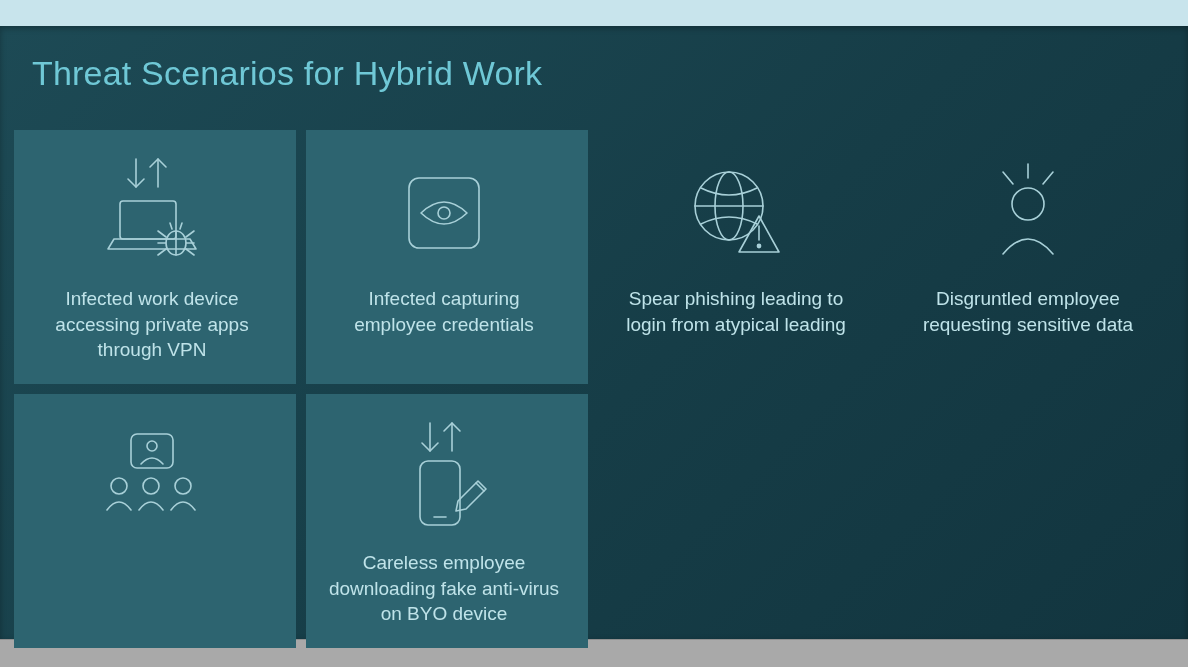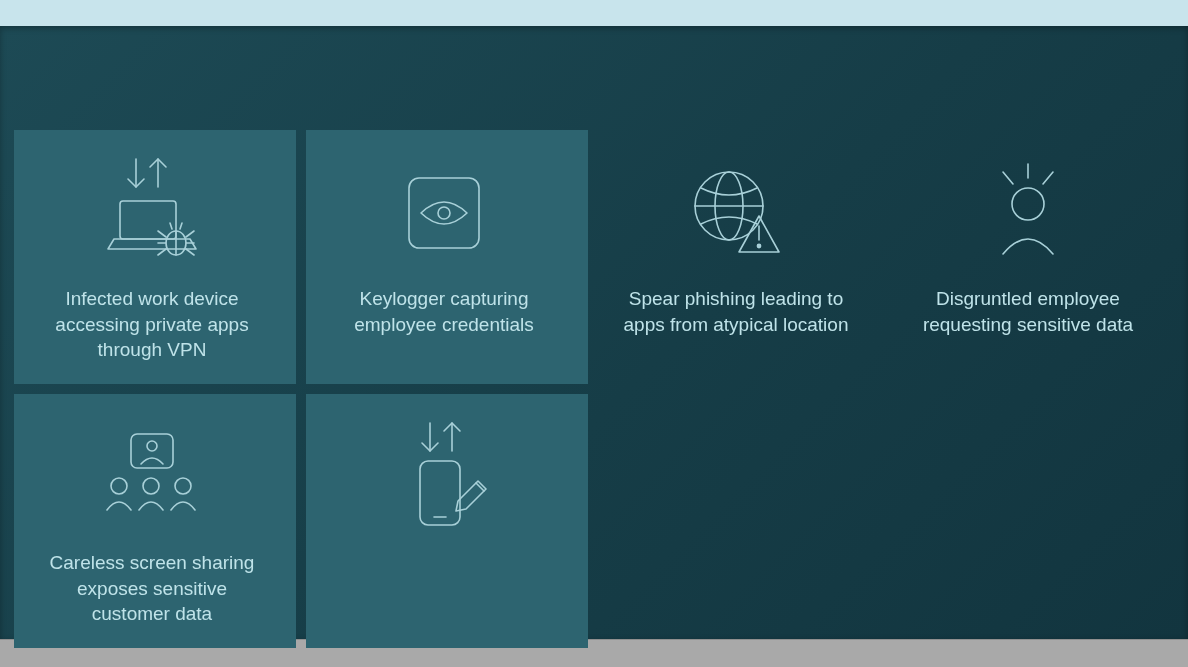--- a/index.html
+++ b/index.html
@@ -57,20 +57,21 @@
     padding: 0 4px;
   }
   svg { stroke: #a8d0d8; stroke-width: 1.6; fill: none; stroke-linecap: round; stroke-linejoin: round; }
 </style>
 </head>
 <body>
 
 <div class="topbar"></div>
 
 <div class="slide">
+  <div class="title">Threat Scenarios for Hybrid Work</div>
 
   <div class="grid">
 
     <div class="card hi">
       <div class="icon-box">
         <svg width="120" height="120" viewBox="0 0 120 120">
 
           <line x1="44" y1="6" x2="44" y2="34"></line>
             <polyline points="36,26 44,34 52,26"></polyline>
           <line x1="66" y1="34" x2="66" y2="6"></line>
@@ -98,39 +99,39 @@
 
 
     <div class="card hi">
       <div class="icon-box">
         <svg width="110" height="110" viewBox="0 0 110 110">
           <rect x="20" y="20" width="70" height="70" rx="10"></rect>
           <path d="M32 55 q23 -22 46 0 q-23 22 -46 0 z"></path>
           <circle cx="55" cy="55" r="6"></circle>
         </svg>
       </div>
-      <div class="caption">Keylogger capturing employee credentials</div>
+      <div class="caption">Infected capturing employee credentials</div>
     </div>
 
     <div class="card">
       <div class="icon-box">
         <svg width="110" height="110" viewBox="0 0 110 110">
           <circle cx="48" cy="48" r="34"></circle>
           <ellipse cx="48" cy="48" rx="14" ry="34"></ellipse>
           <line x1="14" y1="48" x2="82" y2="48"></line>
           <path d="M20 30 q28 14 56 0"></path>
             <path d="M20 66 q28 -14 56 0"></path>
           <g transform="translate(58,58)">
             <polygon points="20,0 40,36 0,36"></polygon>
             <line x1="20" y1="10" x2="20" y2="24"></line>
               <circle cx="20" cy="30" r="1.6" fill="#a8d0d8"></circle>
           </g>
         </svg>
       </div>
-      <div class="caption">Spear phishing leading to apps from atypical location</div>
+      <div class="caption">Spear phishing leading to login from atypical leading</div>
     </div>
 
     <div class="card">
       <div class="icon-box">
         <svg width="110" height="110" viewBox="0 0 110 110">
           <circle cx="55" cy="46" r="16"></circle>
           <path d="M30 96 q25 -30 50 0"></path>
           <line x1="55" y1="6" x2="55" y2="20"></line>
           <line x1="30" y1="14" x2="40" y2="26"></line>
           <line x1="80" y1="14" x2="70" y2="26"></line>
@@ -153,21 +154,20 @@
           <g transform="translate(52,54)">
               <circle cx="12" cy="10" r="8"></circle>
               <path d="M0 34 q12 -16 24 0"></path>
             </g>
           <g transform="translate(84,54)">
               <circle cx="12" cy="10" r="8"></circle>
               <path d="M0 34 q12 -16 24 0"></path>
             </g>
         </svg>
       </div>
-      <div class="caption">Careless screen sharing exposes sensitive customer data</div>
     </div>
 
 
     <div class="card hi">
       <div class="icon-box">
         <svg width="120" height="120" viewBox="0 0 120 120">
 
           <line x1="46" y1="6" x2="46" y2="34"></line>
             <polyline points="38,26 46,34 54,26"></polyline>
           <line x1="68" y1="34" x2="68" y2="6"></line>
@@ -175,18 +175,19 @@
 
           <rect x="36" y="44" width="40" height="64" rx="8"></rect>
           <line x1="50" y1="100" x2="62" y2="100"></line>
 
           <g transform="translate(72,56)">
             <path d="M2 28 l20 -20 l8 8 l-20 20 l-10 2 z"></path>
             <line x1="20" y1="10" x2="28" y2="18"></line>
           </g>
         </svg>
       </div>
+      <div class="caption">Careless employee downloading fake anti-virus on BYO device</div>
     </div>
 
   </div>
 </div>
 
 <div class="bottombar"></div>
 
 </body></html>

